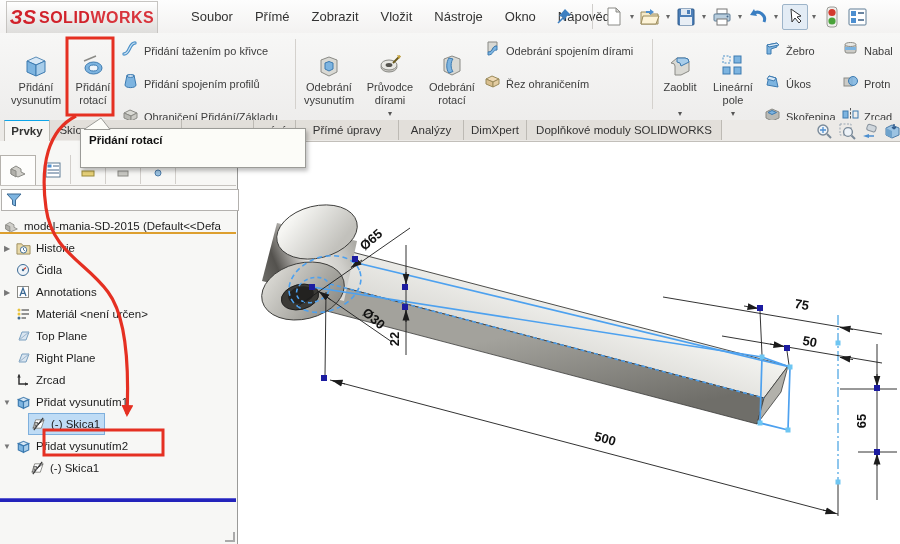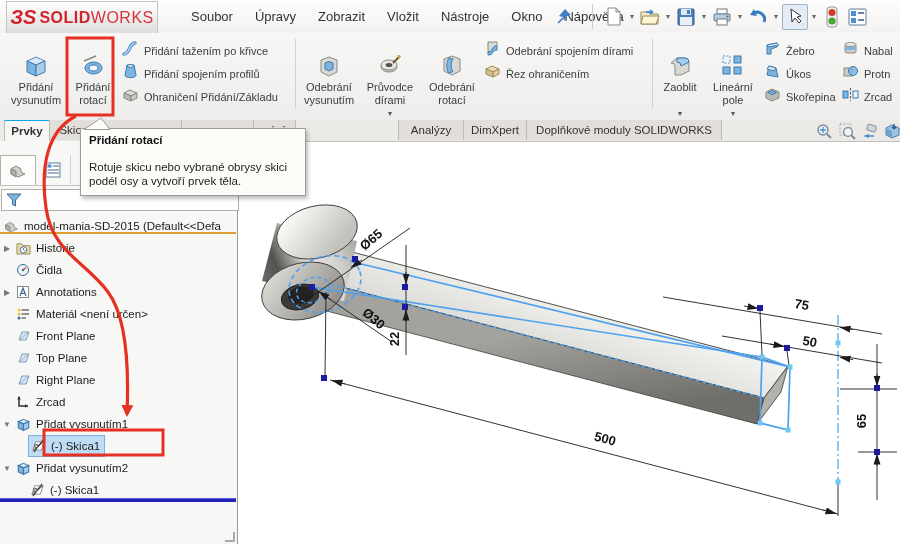--- a/index.html
+++ b/index.html
@@ -4,38 +4,38 @@
 <style>
   html,body{margin:0;padding:0;}
   .app{position:relative;width:900px;height:544px;background:#fff;overflow:hidden;
        font-family:"Liberation Sans",sans-serif;color:#222;user-select:none;}
   
   .menubar{position:absolute;left:0;top:0;width:900px;height:33px;background:linear-gradient(#fdfdfd,#f3f2f1);border-bottom:1px solid #dedcd9;}
   .logo{position:absolute;left:6px;top:1px;width:150px;height:31px;background:linear-gradient(#ffffff,#dedddb);
         border:1px solid #c6c4c1;display:flex;align-items:center;justify-content:center;}
   .logo .ds{font-style:italic;font-weight:bold;font-size:20px;color:#d1222b;margin-right:3px;}
   .logo .b{font-weight:bold;font-size:16px;color:#d1222b;letter-spacing:.5px;}
-  .logo .l{font-weight:normal;font-size:16px;color:#d8343c;letter-spacing:.5px;}
+  .logo .l{font-weight:bold;font-size:16px;color:#d8343c;letter-spacing:.5px;}
   .menus{position:absolute;left:180px;top:0;height:33px;display:flex;align-items:center;}
   .menu-item{padding:0 11px;font-size:13px;color:#333;line-height:33px;cursor:default;}
   .pin{position:absolute;left:555px;top:7px;width:18px;height:18px;}
   .qsep{position:absolute;left:592px;top:4px;width:1px;height:25px;background:#d0cecb;}
   .qtb{position:absolute;left:602px;top:3px;height:27px;display:flex;align-items:center;gap:1px;}
   .qbtn{width:24px;height:24px;display:flex;align-items:center;justify-content:center;}
   .qcaret{font-size:8px;color:#666;width:10px;text-align:center;}
   .selbox{background:#e3ecf5;border:1px solid #9db4c9;border-radius:2px;}
   
   .ribbon{position:absolute;left:0;top:33px;width:900px;height:87px;background:linear-gradient(#f7f7f6,#eeedec);border-bottom:1px solid #c9c6c1;}
   .rgroup{position:absolute;top:4px;height:79px;}
   .rsep{position:absolute;top:6px;width:1px;height:70px;background:#d4d1cd;}
   .bigbtn{position:absolute;top:14px;display:flex;flex-direction:column;align-items:center;cursor:default;}
   .bigbtn .ic{height:30px;display:flex;align-items:center;justify-content:center;}
   .bigbtn .lab{font-size:11px;line-height:12.5px;text-align:center;color:#3c3c3c;}
   .bigbtn .drop{font-size:8px;color:#555;margin-top:3px;}
-  .stack{position:absolute;top:4px;display:flex;flex-direction:column;gap:4px;}
+  .stack{position:absolute;top:4px;display:flex;flex-direction:column;gap:14px;}
   .srow{display:flex;align-items:center;gap:5px;height:19px;cursor:default;}
   .srow .lab{font-size:11px;color:#3c3c3c;white-space:nowrap;}
   
   .tabstrip{position:absolute;left:0;top:120px;width:900px;height:21px;background:#eceae7;border-bottom:1px solid #c2bfba;}
   .tab{position:absolute;top:0;height:20px;line-height:20px;text-align:center;font-size:11.5px;color:#333;
        border-right:1px solid #bdbab4;border-left:1px solid #bdbab4;background:#e2dfda;cursor:default;white-space:nowrap;overflow:hidden;}
   .tab.active{background:#f7f6f4;font-weight:bold;border-top:1px solid #0ea5e9;}
   .hud{position:absolute;left:814px;top:1px;display:flex;gap:4px;}
   .hudbtn{width:19px;height:19px;display:flex;align-items:center;justify-content:center;}
   
@@ -70,21 +70,21 @@
 <div class="app">
 
   <div class="menubar">
     <div class="logo">
       <span class="ds">ЗS</span>
       <span class="b">SOLID</span>
       <span class="l">WORKS</span>
     </div>
     <div class="menus">
       <span class="menu-item">Soubor</span>
-      <span class="menu-item">Úpravy</span>
+      <span class="menu-item">Přímé</span>
       <span class="menu-item">Zobrazit</span>
       <span class="menu-item">Vložit</span>
       <span class="menu-item">Nástroje</span>
       <span class="menu-item">Okno</span>
       <span class="menu-item">Nápověda</span>
     </div>
     <span class="pin">
       <svg width="18" height="18" viewBox="0 0 18 18">
           <path d="M10 2 L16 8 L12 9 L9 14 L8 10 L4 9 Z" fill="#3d7fc1"></path>
           <line x1="8" y1="11" x2="3" y2="16" stroke="#3d7fc1" stroke-width="1.6"></line>
@@ -332,20 +332,21 @@
       </div>
     </div>
   </div>
 
   <div class="tabstrip">
     <span class="tab active" style="left:4px;width:44px;">Prvky</span>
     <span class="tab" style="left:49px;width:47px;">Skica</span>
     <span class="tab" style="left:97px;width:83px;"></span>
     <span class="tab" style="left:181px;width:71px;"></span>
     <span class="tab" style="left:253px;width:41px;">vání</span>
+    <span class="tab" style="left:295px;width:102px;">Přímé úpravy</span>
     <span class="tab" style="left:398px;width:64px;">Analýzy</span>
     <span class="tab" style="left:463px;width:62px;">DimXpert</span>
     <span class="tab" style="left:526px;width:194px;">Doplňkové moduly SOLIDWORKS</span>
     <div class="hud">
       <span class="hudbtn">
         <svg width="18" height="18" viewBox="0 0 18 18">
             <circle cx="8" cy="8" r="5" fill="#eef3f8" stroke="#7a8a99" stroke-width="1.4"></circle>
             <line x1="12" y1="12" x2="16" y2="16" stroke="#7a8a99" stroke-width="2"></line>
             <path d="M8 5 v6 M5 8 h6" stroke="#4d8fd0" stroke-width="1.3"></path>
           </svg>
@@ -592,30 +593,20 @@
         <span class="tlab">Materiál &lt;není určen&gt;</span>
       </div>
       <div class="trow">
         <span class="exp"></span>
         <span class="tic">
           <svg width="15" height="14" viewBox="0 0 15 14">
               <polygon points="3,11 6,3 13,3 10,11" fill="rgba(150,190,230,.3)" stroke="#7aa0c0"></polygon>
               <line x1="3" y1="11" x2="13" y2="3" stroke="#9ab4cc"></line>
             </svg>
         </span>
-        <span class="tlab">Front Plane</span>
-      </div>
-      <div class="trow">
-        <span class="exp"></span>
-        <span class="tic">
-          <svg width="15" height="14" viewBox="0 0 15 14">
-              <polygon points="3,11 6,3 13,3 10,11" fill="rgba(150,190,230,.3)" stroke="#7aa0c0"></polygon>
-              <line x1="3" y1="11" x2="13" y2="3" stroke="#9ab4cc"></line>
-            </svg>
-        </span>
         <span class="tlab">Top Plane</span>
       </div>
       <div class="trow">
         <span class="exp"></span>
         <span class="tic">
           <svg width="15" height="14" viewBox="0 0 15 14">
               <polygon points="3,11 6,3 13,3 10,11" fill="rgba(150,190,230,.3)" stroke="#7aa0c0"></polygon>
               <line x1="3" y1="11" x2="13" y2="3" stroke="#9ab4cc"></line>
             </svg>
         </span>
@@ -687,21 +678,20 @@
     <div class="freeze"></div>
     <div class="rollback"></div>
     <div class="corner"></div>
   </div>
 
   <svg class="ttpointer" width="30" height="13">
     <polygon points="2,12.5 28,12.5 19,1" fill="#fcfcf8" stroke="#9b9b97" stroke-width="1"></polygon>
   </svg>
   <div class="tooltip">
     <div class="tt">Přidání rotací</div>
-    <div class="tb">Rotuje skicu nebo vybrané obrysy skici podél osy a vytvoří prvek těla.</div>
   </div>
 
   <svg class="redover" width="900" height="544">
     <defs>
       <marker id="redarr" markerWidth="14" markerHeight="14" refX="9" refY="6" orient="auto" markerUnits="userSpaceOnUse">
         <path d="M0,0 L12,6 L0,12 Z" fill="#e53022"></path>
       </marker>
     </defs>
     <rect x="67" y="38" width="46" height="77" fill="none" stroke="#e53022" stroke-width="3"></rect>
     <rect x="44" y="430" width="119" height="25" fill="none" stroke="#e53022" stroke-width="3"></rect>

